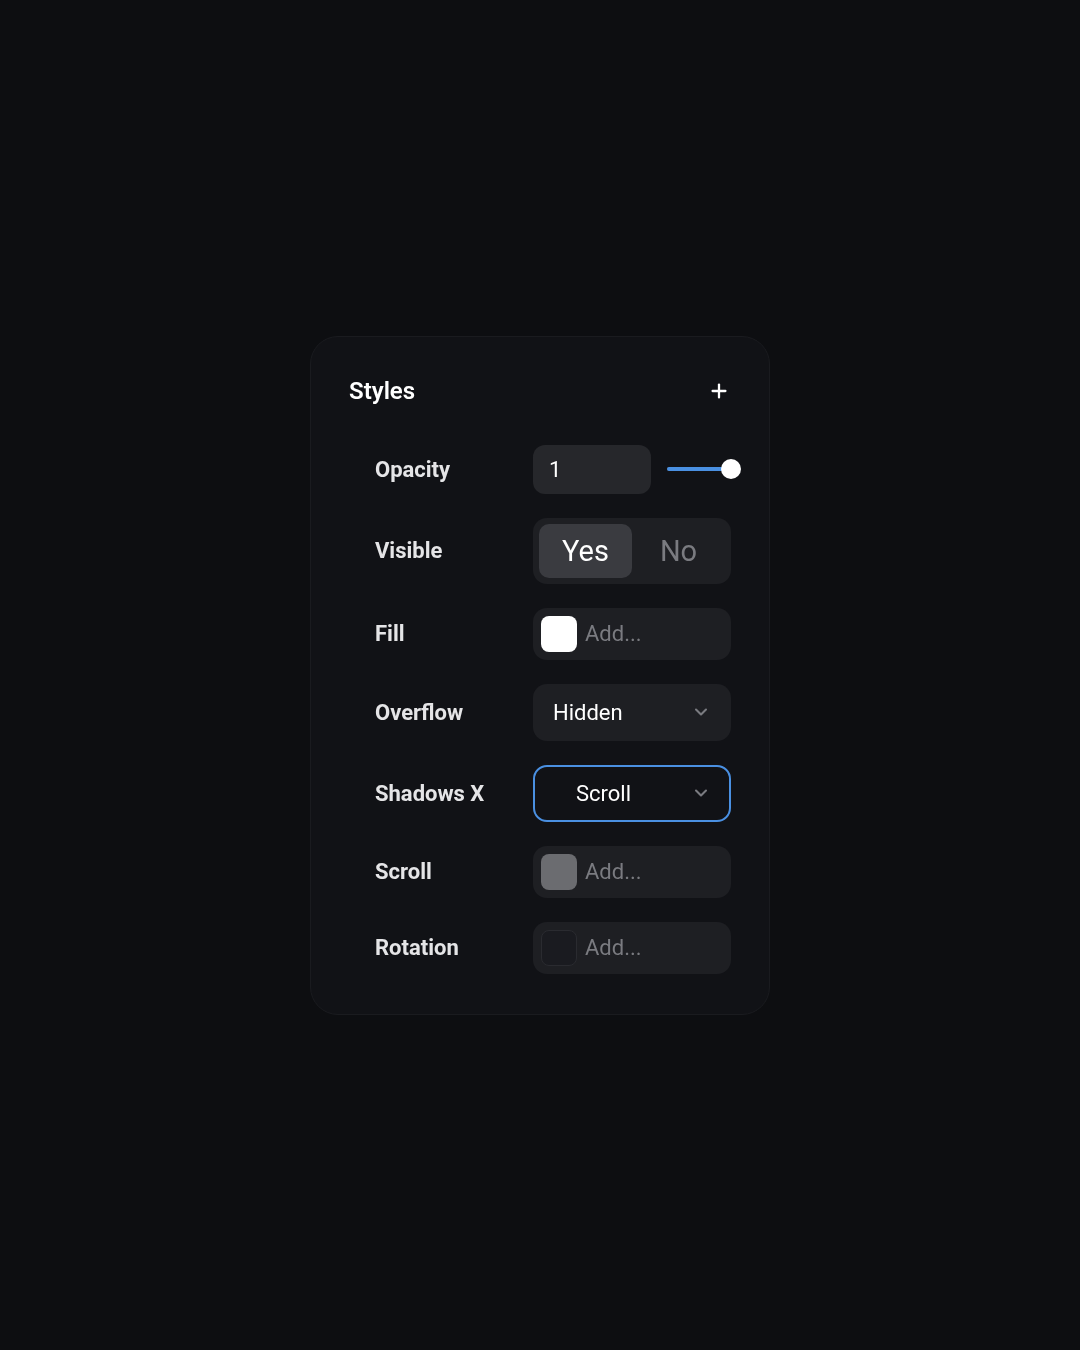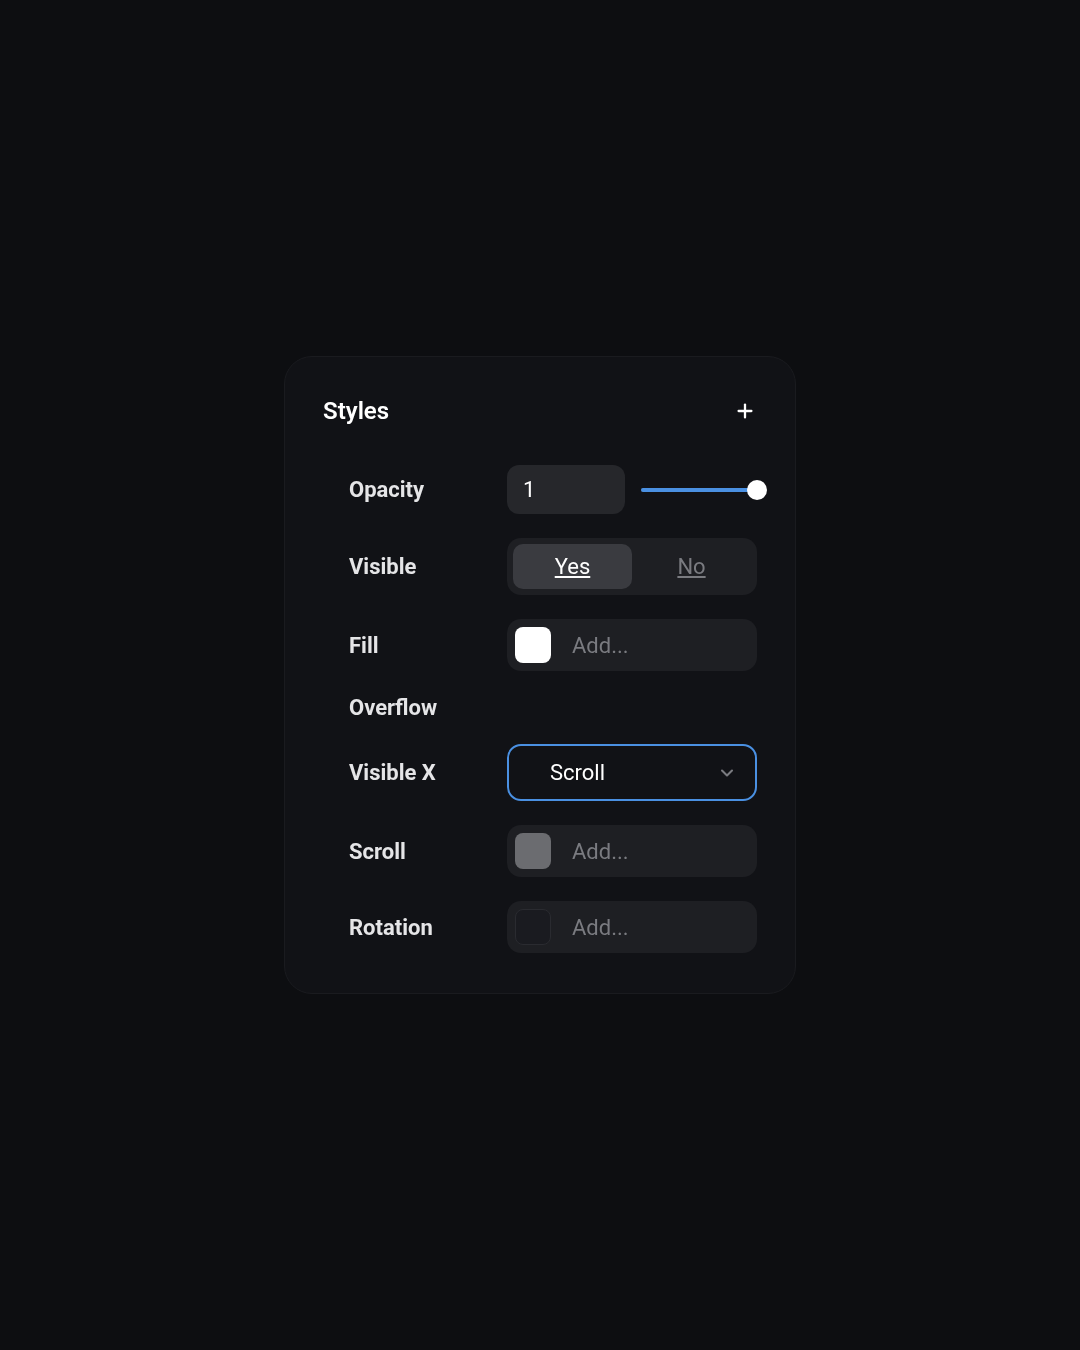--- a/index.html
+++ b/index.html
@@ -10,21 +10,21 @@
     }
     body {
       width: 1080px;
       height: 1350px;
       background: #0d0e11;
       display: flex;
       align-items: center;
       justify-content: center;
     }
     .panel {
-      width: 512px;
+      width: 460px;
       background: #111216;
       border-radius: 28px;
       padding: 40px 38px;
       border: 1px solid #1a1b1f;
     }
     .panel-header {
       display: flex;
       align-items: center;
       justify-content: space-between;
       margin-bottom: 40px;
@@ -109,38 +109,37 @@
       display: flex;
       background: #1e1f23;
       border-radius: 14px;
       padding: 6px;
       flex: 1;
     }
     .toggle-btn {
       flex: 1;
       padding: 10px 0;
       text-align: center;
-      font-size: 22px;
+      font-size: 29px;
       border-radius: 10px;
       cursor: pointer;
       color: #7a7b80;
-      text-decoration: underline;
     }
     .toggle-btn.active {
       background: #3a3b40;
       color: #ffffff;
     }
     .fill-input {
       display: flex;
       align-items: center;
       background: #1e1f23;
       border-radius: 14px;
       padding: 8px;
       flex: 1;
-      gap: 21px;
+      gap: 8px;
       cursor: pointer;
     }
     .swatch {
       width: 36px;
       height: 36px;
       border-radius: 8px;
       flex-shrink: 0;
     }
     .swatch-white { background: #ffffff; }
     .swatch-grey { background: #6b6c70; }
@@ -235,24 +234,32 @@
     <div class="controls">
       <div class="fill-input">
         <div class="swatch swatch-white"></div>
         <div class="fill-placeholder">Add...</div>
       </div>
     </div>
   </div>
 
   <div class="row">
     <div class="label">Overflow</div>
-  </div>
-
-  <div class="row">
-    <div class="label">Visible X</div>
+    <div class="controls">
+      <div class="select">
+        <div class="select-value">Hidden</div>
+        <svg class="chevron" width="20" height="20" viewBox="0 0 24 24" fill="none" stroke="currentColor" stroke-width="2.5" stroke-linecap="round" stroke-linejoin="round">
+            <polyline points="6 9 12 15 18 9"></polyline>
+          </svg>
+      </div>
+    </div>
+  </div>
+
+  <div class="row">
+    <div class="label">Shadows X</div>
     <div class="controls">
       <div class="select focused">
         <div class="select-value">Scroll</div>
         <svg class="chevron" width="20" height="20" viewBox="0 0 24 24" fill="none" stroke="currentColor" stroke-width="2.5" stroke-linecap="round" stroke-linejoin="round">
             <polyline points="6 9 12 15 18 9"></polyline>
           </svg>
       </div>
     </div>
   </div>
 

